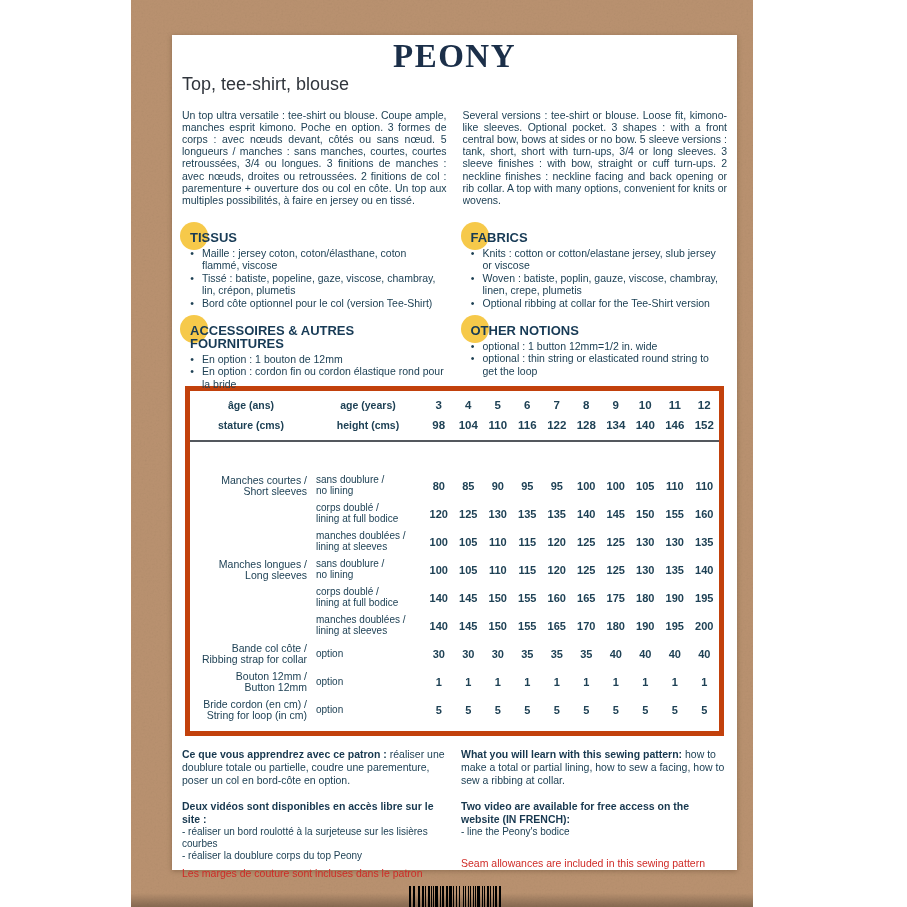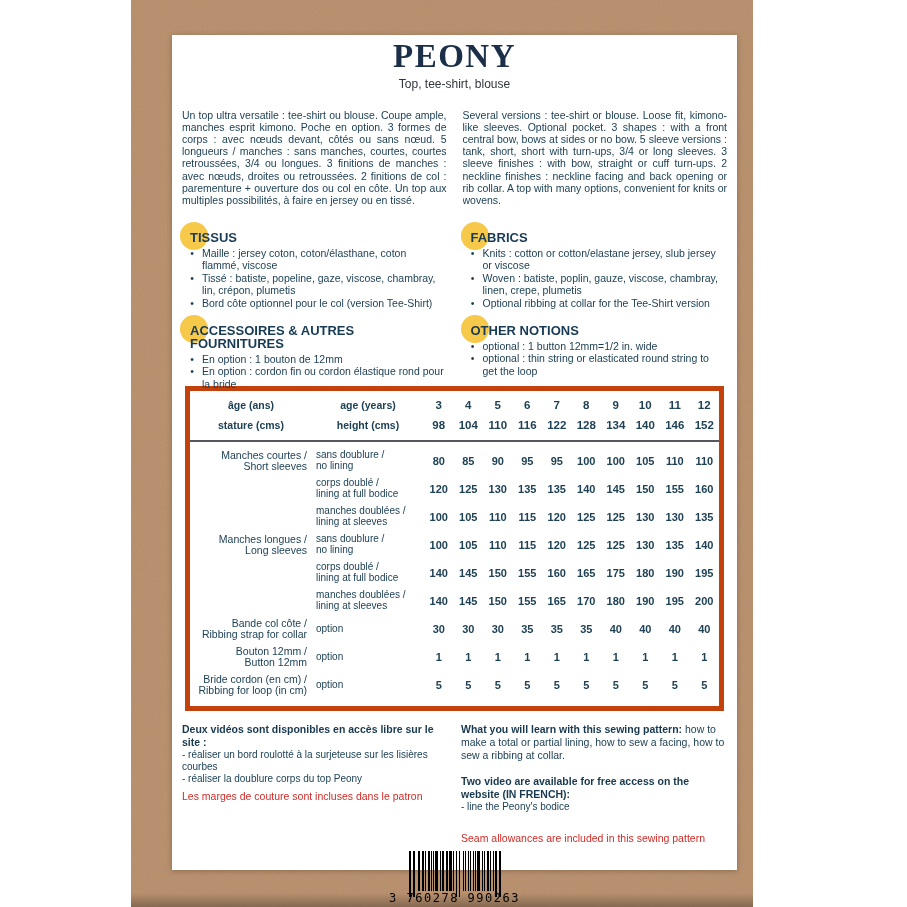--- a/index.html
+++ b/index.html
@@ -3,38 +3,38 @@
 <meta charset="utf-8">
 <style>
   html,body{margin:0;padding:0;}
   body{width:907px;height:907px;background:#ffffff;font-family:"Liberation Sans","DejaVu Sans",sans-serif;}
   .page{position:relative;width:753px;height:907px;background:#ffffff;overflow:hidden;}
   .kraft{position:absolute;left:131px;top:0;width:645px;height:907px;background:#ba9270;}
   .kraft-tex{position:absolute;left:0;top:0;width:100%;height:100%;opacity:.5;mix-blend-mode:multiply;pointer-events:none;}
   .kraft-shade{position:absolute;left:0;right:0;bottom:0;height:14px;background:linear-gradient(rgba(0,0,0,0),rgba(0,0,0,0.28));}
   .card{position:absolute;left:41px;top:35px;width:565px;height:835px;background:#ffffff;box-shadow:0 1px 5px rgba(60,40,20,.35);padding:4px 10px;box-sizing:border-box;}
   .title{font-family:"Liberation Serif","DejaVu Serif",serif;font-weight:bold;font-size:33px;line-height:34px;letter-spacing:1.5px;color:#1b2f49;text-align:center;margin:0;}
-  .subtitle{font-size:12px;line-height:20px;color:#30353c;text-align:center;margin-top:1px;}
+  .subtitle{font-size:18px;line-height:20px;color:#30353c;margin-top:1px;}
   .cols{display:flex;gap:16px;margin-top:4px;}
   .col{width:266px;}
   .intro{height:112px;font-size:10.5px;line-height:1.165;text-align:justify;color:#1e4155;overflow:hidden;}
   .secA{height:93px;}
   .secB{height:60px;}
   .sec-title{position:relative;margin:0 0 3px 8px;font-size:13px;line-height:13px;font-weight:bold;color:#173a55;}
   .sec-title .tt{position:relative;z-index:1;}
   .dot{position:absolute;left:-10px;top:-9px;width:28px;height:28px;border-radius:50%;background:#f6c94a;z-index:0;}
   .bullet-item{display:flex;font-size:10.5px;line-height:1.18;color:#1e4155;}
   .bullet{width:20px;flex:none;text-align:center;}
   .btext{flex:1;padding-right:2px;}
   .size-table{margin:2px 3px 0 3px;border:5px solid #c2410c;color:#1e4155;}
   .st-head,.st-body{display:grid;grid-template-columns:122px 112px repeat(10,1fr);}
   .st-head{border-bottom:2.5px solid #54585e;padding:4px 0 5px;}
   .h-fr,.h-en{font-weight:bold;font-size:10.5px;line-height:20px;text-align:center;}
   .h-num{font-weight:bold;font-size:11.5px;line-height:20px;text-align:center;}
-  .st-body{padding:5px 0 7px;grid-auto-rows:28px;align-items:center;}
+  .st-body{padding:18px 0 7px;grid-auto-rows:28px;align-items:center;margin-top:12px;}
   .c-group{text-align:right;white-space:pre-line;font-size:10.5px;line-height:1.07;padding-right:5px;}
   .c-label{text-align:left;white-space:pre-line;font-size:10px;line-height:1.07;padding-left:4px;}
   .c-num{text-align:center;font-weight:bold;font-size:11px;}
   .footer-cols{display:flex;gap:13px;margin-top:12px;}
   .fpar{font-size:10.5px;line-height:1.22;color:#1e4155;margin:0;}
   .fb{font-weight:bold;color:#17384f;}
   .f1{min-height:42px;margin-bottom:10px;}
   .f2{min-height:52px;margin-bottom:4px;}
   .plain-item{font-size:10px;line-height:1.22;color:#1e4155;}
   .red{color:#cf2b27;margin-top:5px;}
@@ -261,37 +261,38 @@
             <div class="c-num">1</div>
             <div class="c-num">1</div>
             <div class="c-num">1</div>
             <div class="c-num">1</div>
             <div class="c-num">1</div>
             <div class="c-num">1</div>
             <div class="c-num">1</div>
             <div class="c-num">1</div>
             <div class="c-num">1</div>
             <div class="c-group">Bride cordon (en cm) /
-Ribbing for loop (in cm)</div>
+String for loop (in cm)</div>
             <div class="c-label">option</div>
             <div class="c-num">5</div>
             <div class="c-num">5</div>
             <div class="c-num">5</div>
             <div class="c-num">5</div>
             <div class="c-num">5</div>
             <div class="c-num">5</div>
             <div class="c-num">5</div>
             <div class="c-num">5</div>
             <div class="c-num">5</div>
             <div class="c-num">5</div>
           </div>
       </div>
 
       <div class="footer-cols">
         <div class="col">
+          <p class="fpar f1"><span class="fb">Ce que vous apprendrez avec ce patron :</span><span> réaliser une doublure totale ou partielle, coudre une parementure, poser un col en bord-côte en option.</span></p>
           <div class="fpar f2">
             <div class="fb">Deux vidéos sont disponibles en accès libre sur le site :</div>
             <div class="plain-list">
                 <div class="plain-item">- réaliser un bord roulotté à la surjeteuse sur les lisières courbes</div>
                 <div class="plain-item">- réaliser la doublure corps du top Peony</div>
               </div>
           </div>
           <p class="fpar red">Les marges de couture sont incluses dans le patron</p>
         </div>
         <div class="col">

